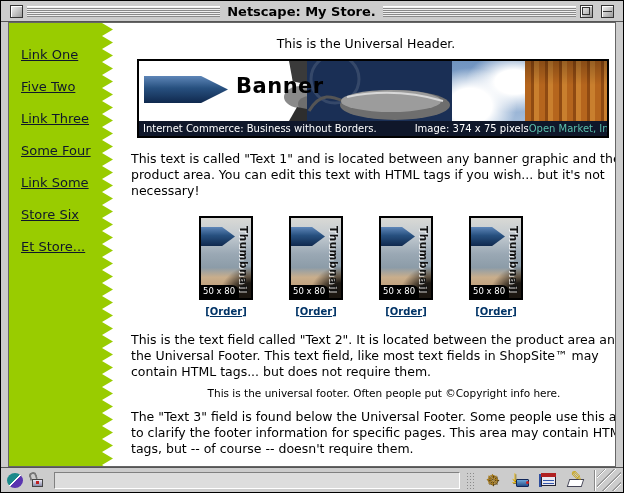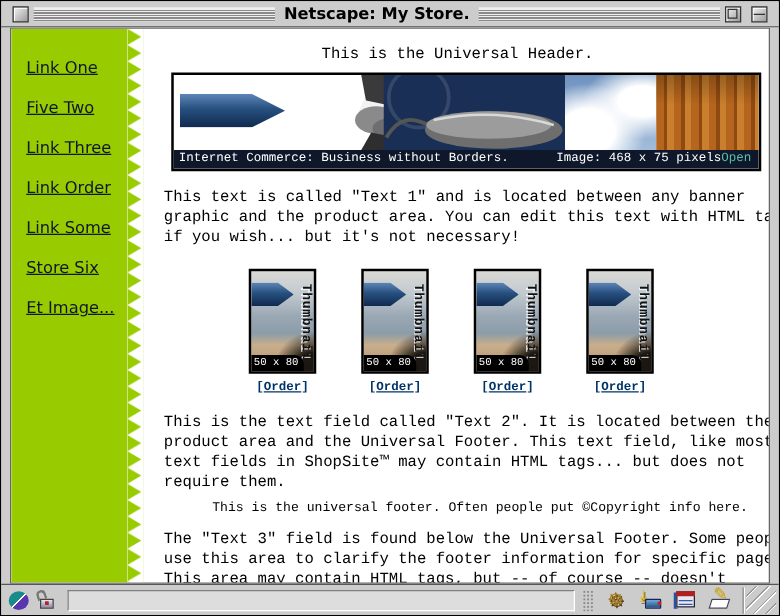--- a/index.html
+++ b/index.html
@@ -20,21 +20,21 @@
 
   
   .frame { flex:1 1 auto; background:#CCCCCC; padding:0 7px; min-height:0; }
   .content { position:relative; width:100%; height:100%; background:#FFFFFF; border:1px solid #666; overflow:hidden; }
 
   
   .sidebar { position:absolute; left:0; top:0; bottom:0; width:93px; background:#99CC00; padding-top:24px; }
   .zigzag { position:absolute; left:93px; top:0; bottom:0; width:13px; }
   .side-link { display:block; font-size:13px; font-weight:normal; color:#0f172a; text-decoration:underline; margin:0 0 17px 12px; white-space:nowrap; cursor:pointer; }
 
-  .main { position:absolute; left:106px; top:0; right:0; bottom:0; padding:0 4px 0 6px;font-family:Liberation Mono, monospace; }
+  .main { position:absolute; left:106px; top:0; right:0; bottom:0; padding:0 4px 0 6px; }
 
   .uheader { text-align:center; font-size:12.5px; color:#000; margin-top:13px; }
 
   
   .banner { position:relative; width:472px; height:79px; border:2px solid #000; margin:8px 0 0 16px; background:#fff; overflow:hidden; }
   .bn-arrow { position:absolute; left:5px; top:15px; width:84px; height:27px;
       background:linear-gradient(to bottom,#5E86B8 0%,#27507F 45%,#10294E 100%);
       clip-path:polygon(0 0,68% 0,100% 50%,68% 100%,0 100%); }
   .bn-label { position:absolute; left:97px; top:13px; font-size:21px; font-weight:bold; color:#000; letter-spacing:0.5px; }
   .bn-hands { position:absolute; left:92px; top:0; width:132px; height:60px; }
@@ -110,24 +110,24 @@
     <div class="tb-box tb-collapse"></div>
   </div>
 
   <div class="frame">
     <div class="content">
 
       <div class="sidebar">
         <a class="side-link">Link One</a>
         <a class="side-link">Five Two</a>
         <a class="side-link">Link Three</a>
-        <a class="side-link">Link Order</a>
+        <a class="side-link">Some Four</a>
         <a class="side-link">Link Some</a>
         <a class="side-link">Store Six</a>
-        <a class="side-link">Et Image...</a>
+        <a class="side-link">Et Store...</a>
       </div>
       <svg class="zigzag" preserveAspectRatio="none" viewBox="0 0 13 443" width="13" height="100%">
         <defs>
           <pattern id="zz" width="13" height="13" patternUnits="userSpaceOnUse">
             <rect width="13" height="13" fill="#FFFFFF"></rect>
             <path d="M0,0 L11,6.5 L0,13 Z" fill="#99CC00"></path>
           </pattern>
         </defs>
         <rect width="13" height="443" fill="url(#zz)"></rect>
       </svg>
@@ -149,23 +149,24 @@
               <circle cx="28" cy="18" r="24" fill="none" stroke="rgba(255,255,255,0.12)" stroke-width="3"></circle>
               <path d="M2,50 C20,20 38,48 55,44" fill="none" stroke="#555" stroke-width="3"></path>
               <ellipse cx="88" cy="44" rx="55" ry="15" fill="#6E6E6E"></ellipse>
               <ellipse cx="84" cy="40" rx="50" ry="11" fill="#9C9C9C"></ellipse>
               <path d="M40,36 Q88,26 136,40" fill="none" stroke="#D8D8D8" stroke-width="2"></path>
             </svg>
           </div>
           <div class="bn-sky"></div>
           <div class="bn-rust"></div>
           <div class="bn-arrow"></div>
+          <div class="bn-label">Banner</div>
           <div class="bn-strip">
             <span class="c1">Internet Commerce: Business without Borders.</span>
-            <span class="c2">Image: 468 x 75 pixels</span>
+            <span class="c2">Image: 374 x 75 pixels</span>
             <span class="c3">Open Market, Inc</span>
           </div>
         </div>
 
         <div class="para">This text is called "Text 1" and is located between any banner graphic and the product area. You can edit this text with HTML tags if you wish... but it's not necessary!</div>
 
         <div class="products">
 
           <div class="product">
             <div class="thumb">

